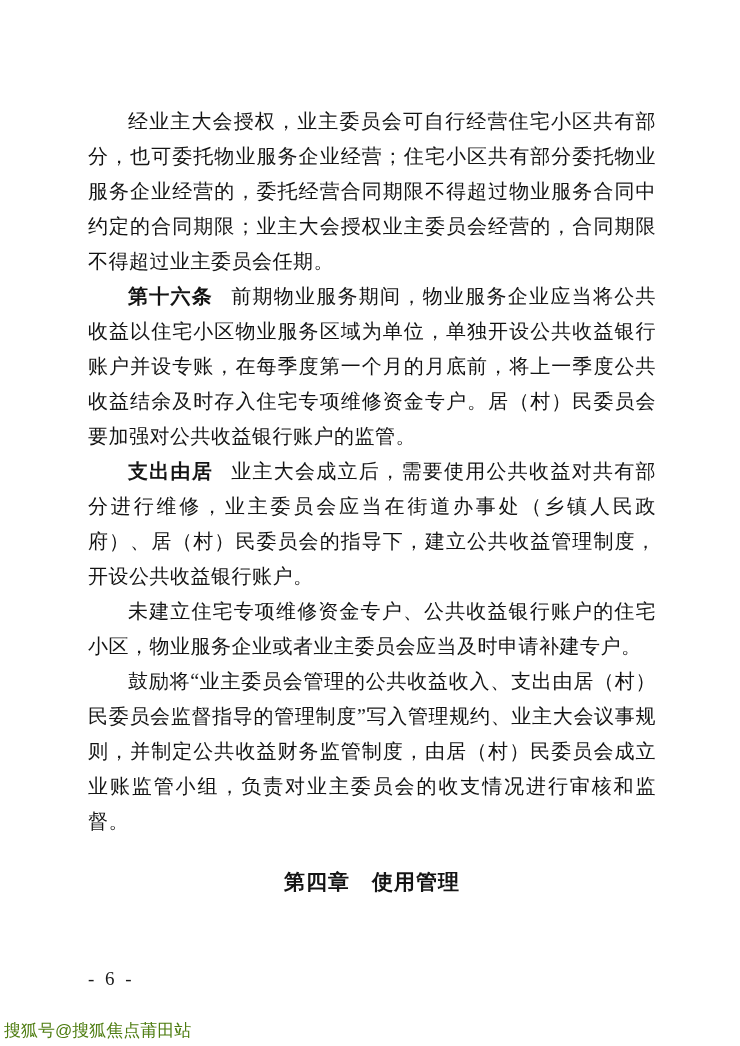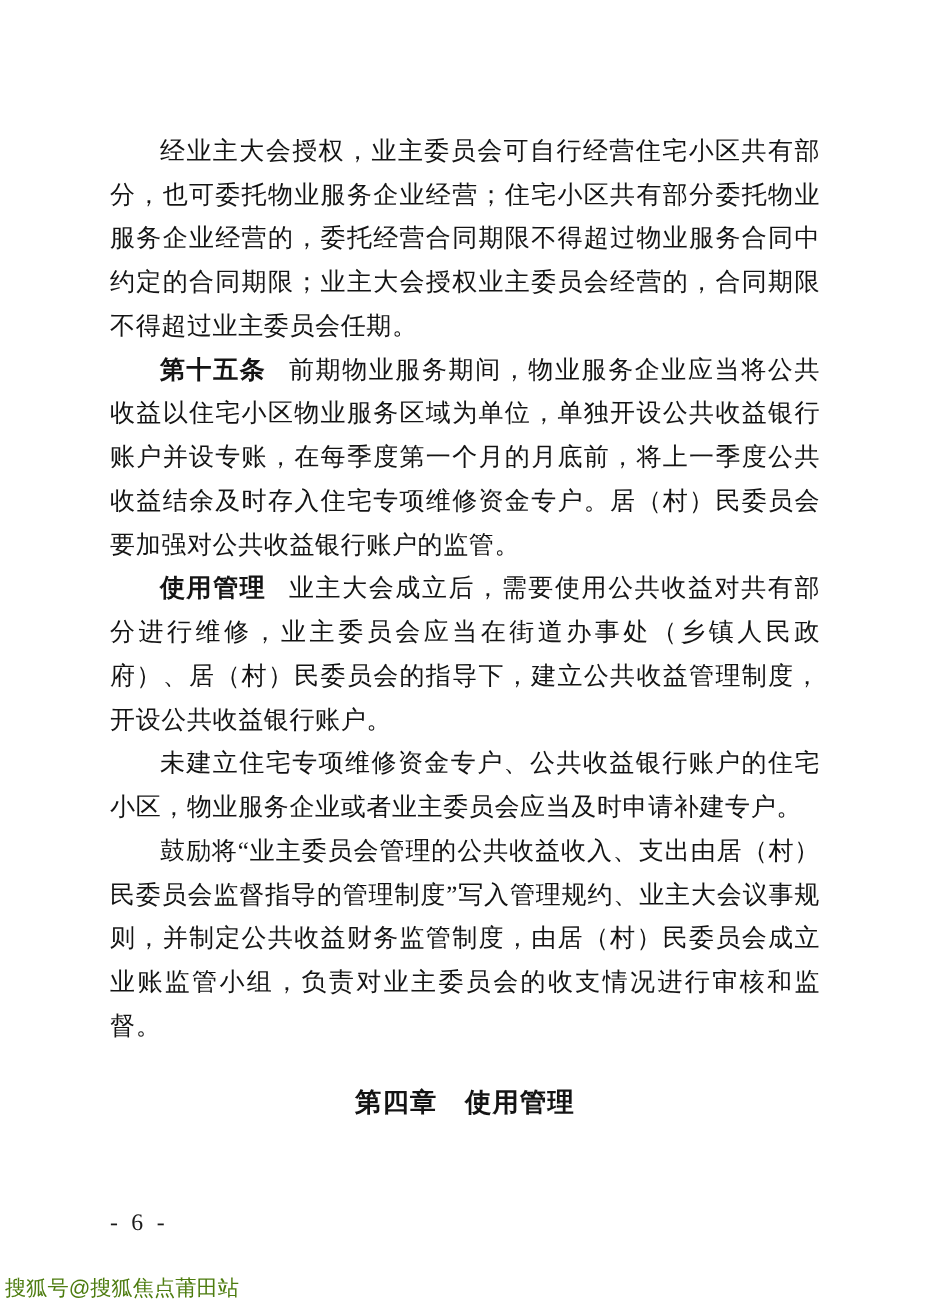--- a/index.html
+++ b/index.html
@@ -62,23 +62,23 @@
   }
 </style>
 </head>
 <body>
 
 <div class="page">
   <div class="content">
 
     <p class="para"><span>经业主大会授权，业主委员会可自行经营住宅小区共有部分，也可委托物业服务企业经营；住宅小区共有部分委托物业服务企业经营的，委托经营合同期限不得超过物业服务合同中约定的合同期限；业主大会授权业主委员会经营的，合同期限不得超过业主委员会任期。</span></p>
 
-    <p class="para"><b class="term">第十五条</b><span>前期物业服务期间，物业服务企业应当将公共收益以住宅小区物业服务区域为单位，单独开设公共收益银行账户并设专账，在每季度第一个月的月底前，将上一季度公共收益结余及时存入住宅专项维修资金专户。居（村）民委员会要加强对公共收益银行账户的监管。</span></p>
+    <p class="para"><b class="term">第十六条</b><span>前期物业服务期间，物业服务企业应当将公共收益以住宅小区物业服务区域为单位，单独开设公共收益银行账户并设专账，在每季度第一个月的月底前，将上一季度公共收益结余及时存入住宅专项维修资金专户。居（村）民委员会要加强对公共收益银行账户的监管。</span></p>
 
-    <p class="para"><b class="term">使用管理</b><span>业主大会成立后，需要使用公共收益对共有部分进行维修，业主委员会应当在街道办事处（乡镇人民政府）、居（村）民委员会的指导下，建立公共收益管理制度，开设公共收益银行账户。</span></p>
+    <p class="para"><b class="term">支出由居</b><span>业主大会成立后，需要使用公共收益对共有部分进行维修，业主委员会应当在街道办事处（乡镇人民政府）、居（村）民委员会的指导下，建立公共收益管理制度，开设公共收益银行账户。</span></p>
 
     <p class="para"><span>未建立住宅专项维修资金专户、公共收益银行账户的住宅小区，物业服务企业或者业主委员会应当及时申请补建专户。</span></p>
 
     <p class="para"><span>鼓励将“业主委员会管理的公共收益收入、支出由居（村）民委员会监督指导的管理制度”写入管理规约、业主大会议事规则，并制定公共收益财务监管制度，由居（村）民委员会成立业账监管小组，负责对业主委员会的收支情况进行审核和监督。</span></p>
 
     <h2 class="chapter">第四章　使用管理</h2>
 
 
   </div>
 

